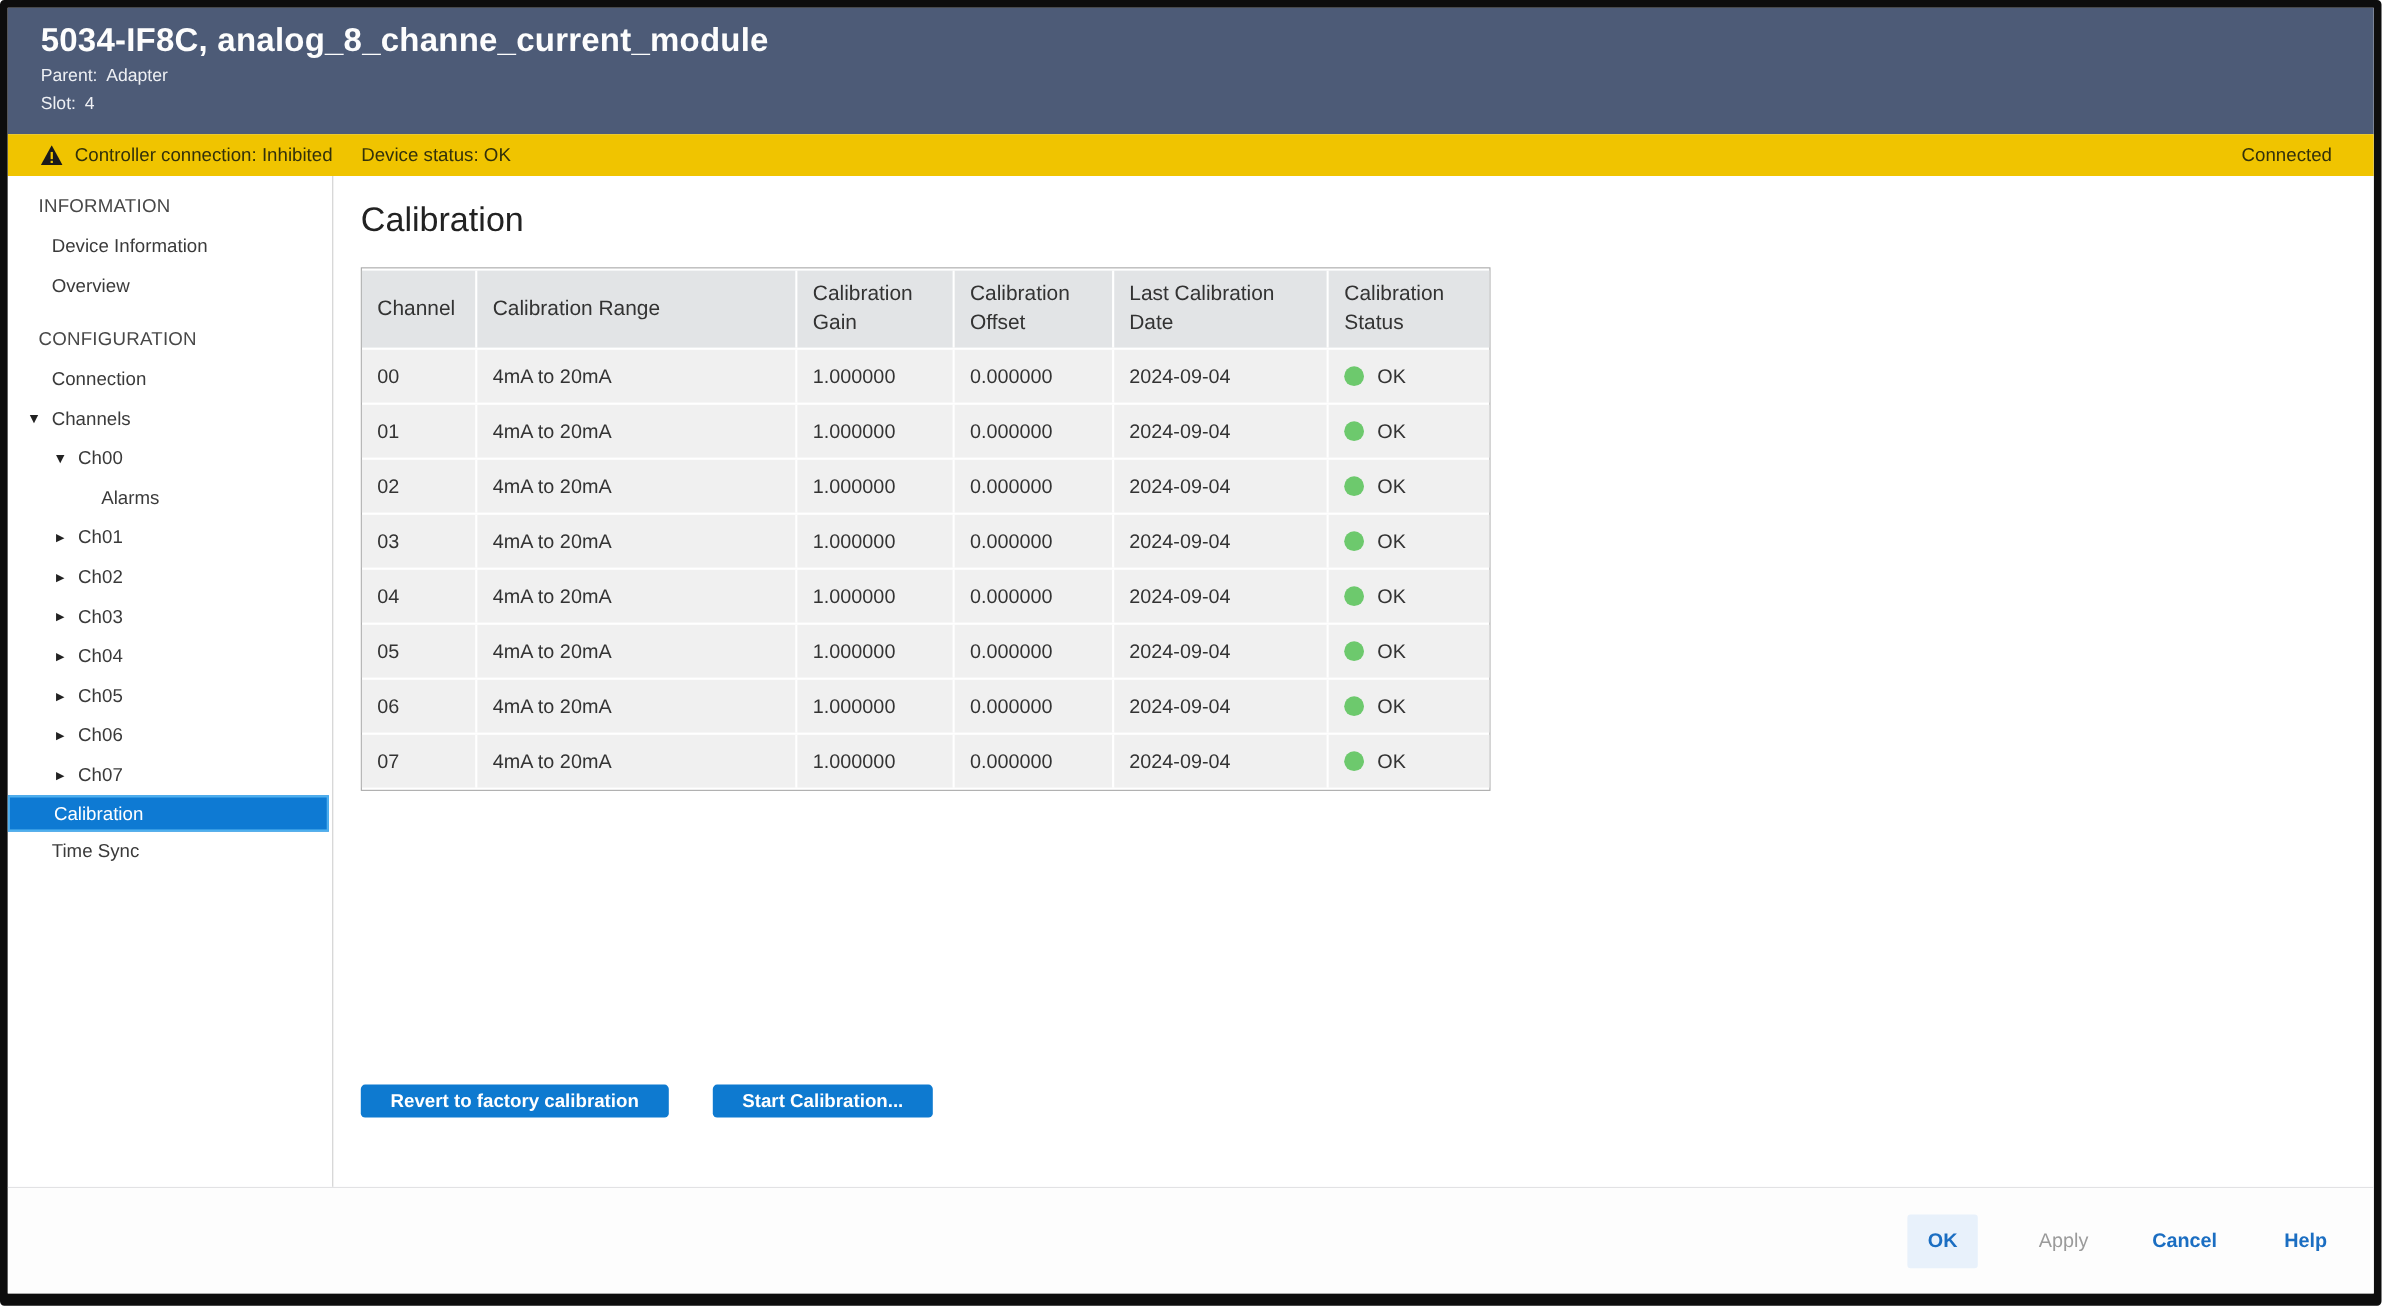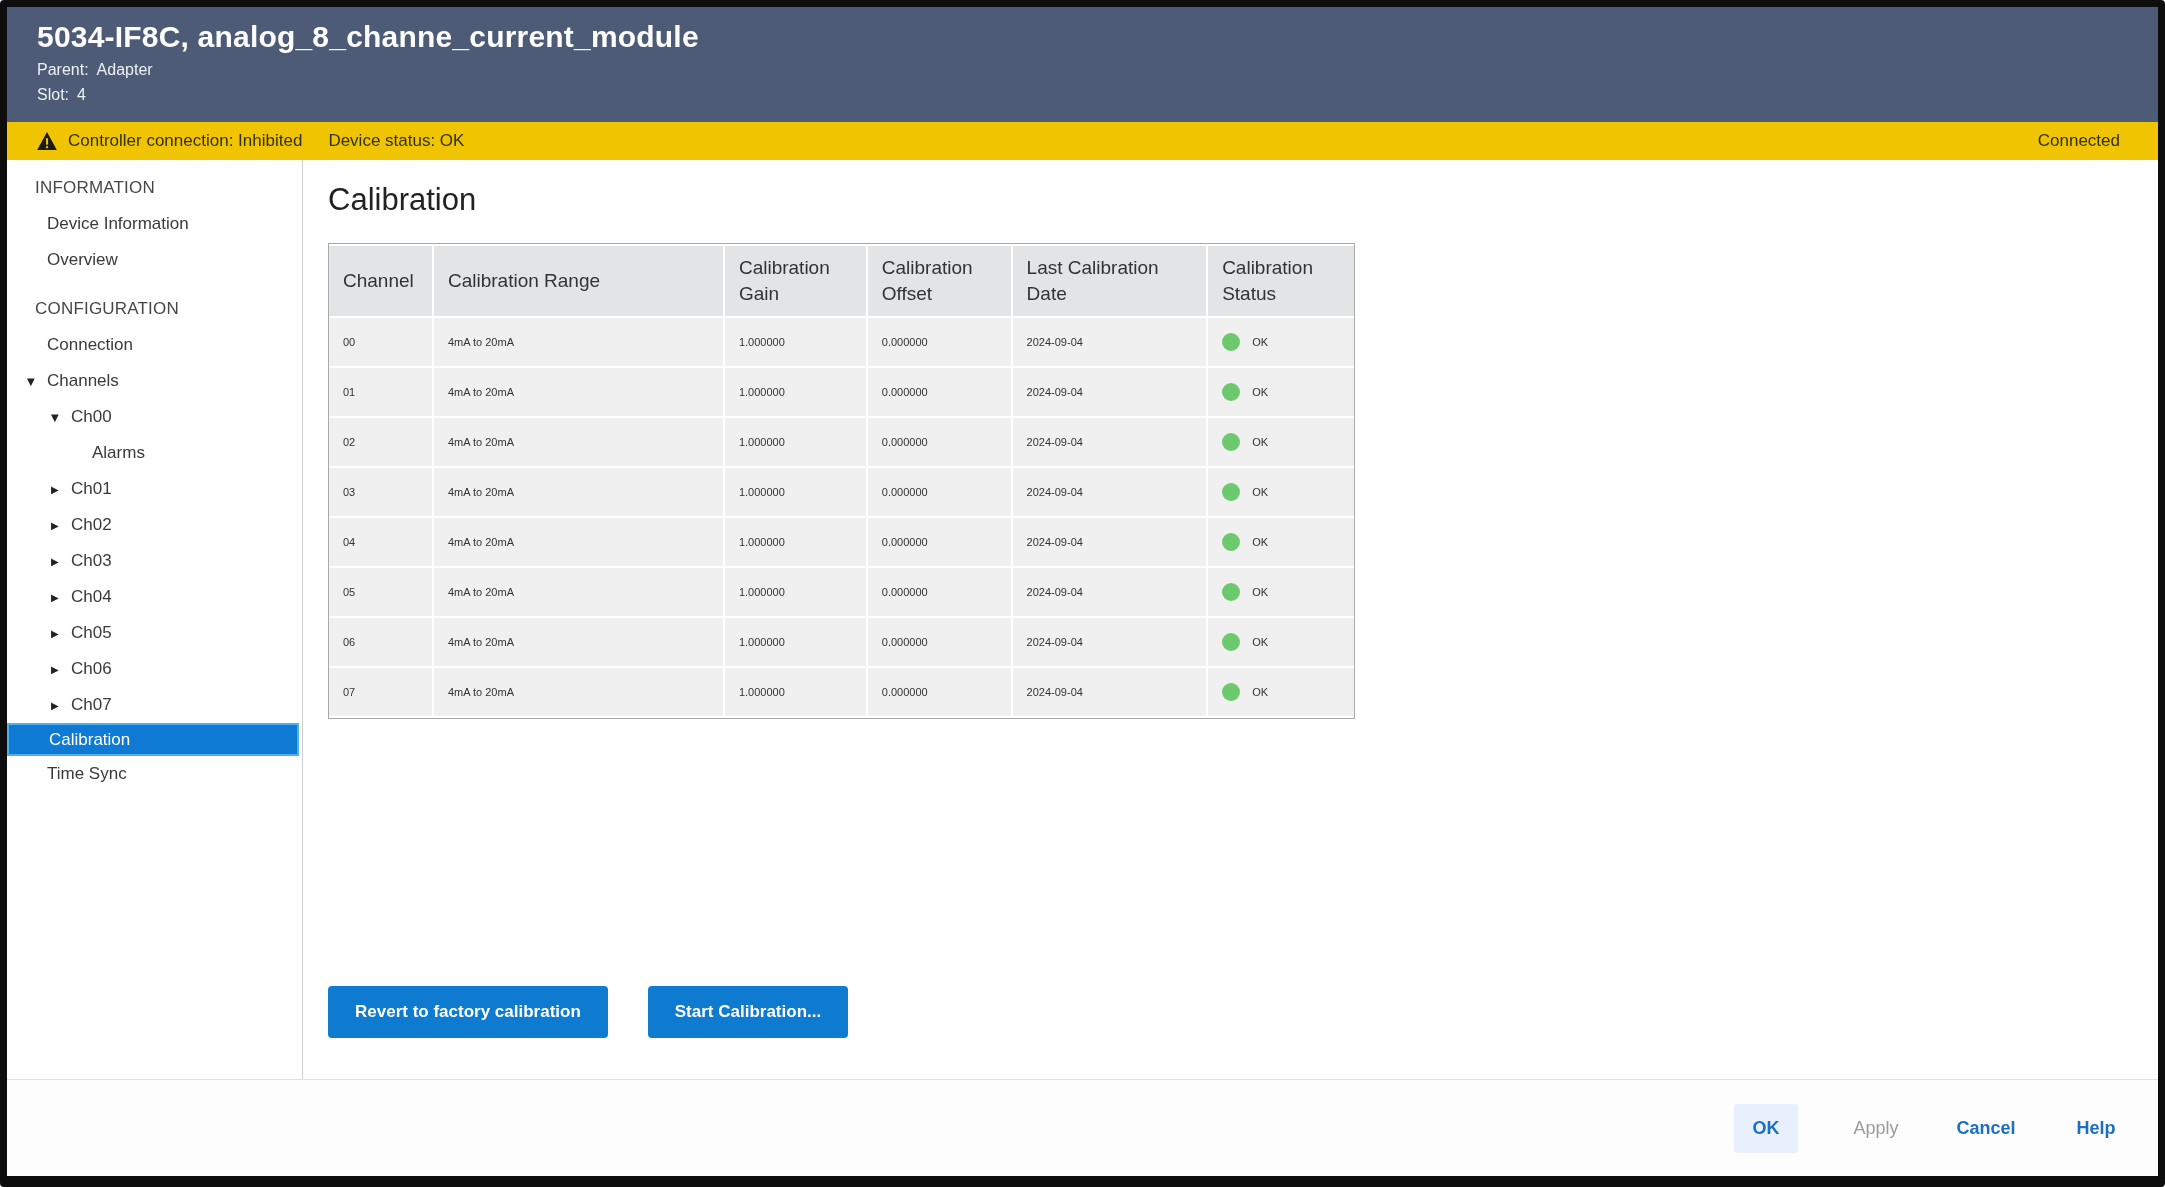--- a/index.html
+++ b/index.html
@@ -48,38 +48,38 @@
 
   .cal-table-wrap { width: 1027px; border: 1px solid #a9a9a9; background: #ffffff; }
   table.cal-table { border-collapse: separate; border-spacing: 0 2px; width: 100%; }
   .cal-table th {
     background: #e2e4e6; height: 70px; font-weight: 400; font-size: 19px; color: #333333;
     text-align: left; vertical-align: middle; padding: 6px 10px 6px 14px; line-height: 1.35;
     border-right: 2px solid #ffffff;
   }
   .cal-table th:last-child { border-right: none; }
   .cal-table td {
-    background: #f0f0f0; height: 48px; font-size: 11px; color: #333333;
+    background: #f0f0f0; height: 48px; font-size: 18px; color: #333333;
     padding-left: 14px; vertical-align: middle; border-right: 2px solid #ffffff;
   }
   .cal-table td:last-child { border-right: none; }
   .col-channel { width: 105px; }
   .col-range   { width: 292px; }
   .col-gain    { width: 143px; }
   .col-offset  { width: 145px; }
   .col-date    { width: 196px; }
   .col-status  { width: 146px; }
 
   .status-cell { display: flex; align-items: center; }
   .status-dot { width: 18px; height: 18px; border-radius: 50%; background: #6dc96d; margin-right: 12px; flex: 0 0 auto; }
 
   .action-row { margin-top: 267px; display: flex; }
   .btn-primary {
     background: #0e7ad0; color: #ffffff; border: none; border-radius: 4px;
-    height: 52px; padding: 0 27px; font-size: 17px; font-weight: 700;
+    height: 30px; padding: 0 27px; font-size: 17px; font-weight: 700;
     font-family: "Liberation Sans", sans-serif; cursor: pointer;
   }
   .btn-primary + .btn-primary { margin-left: 40px; }
 
   
   .footer {
     height: 97px; flex: 0 0 auto; border-top: 1px solid #e2e2e4; background: #fdfdfd;
     display: flex; align-items: center; justify-content: flex-end; padding-right: 30px;
   }
   .footer .fbtn {

